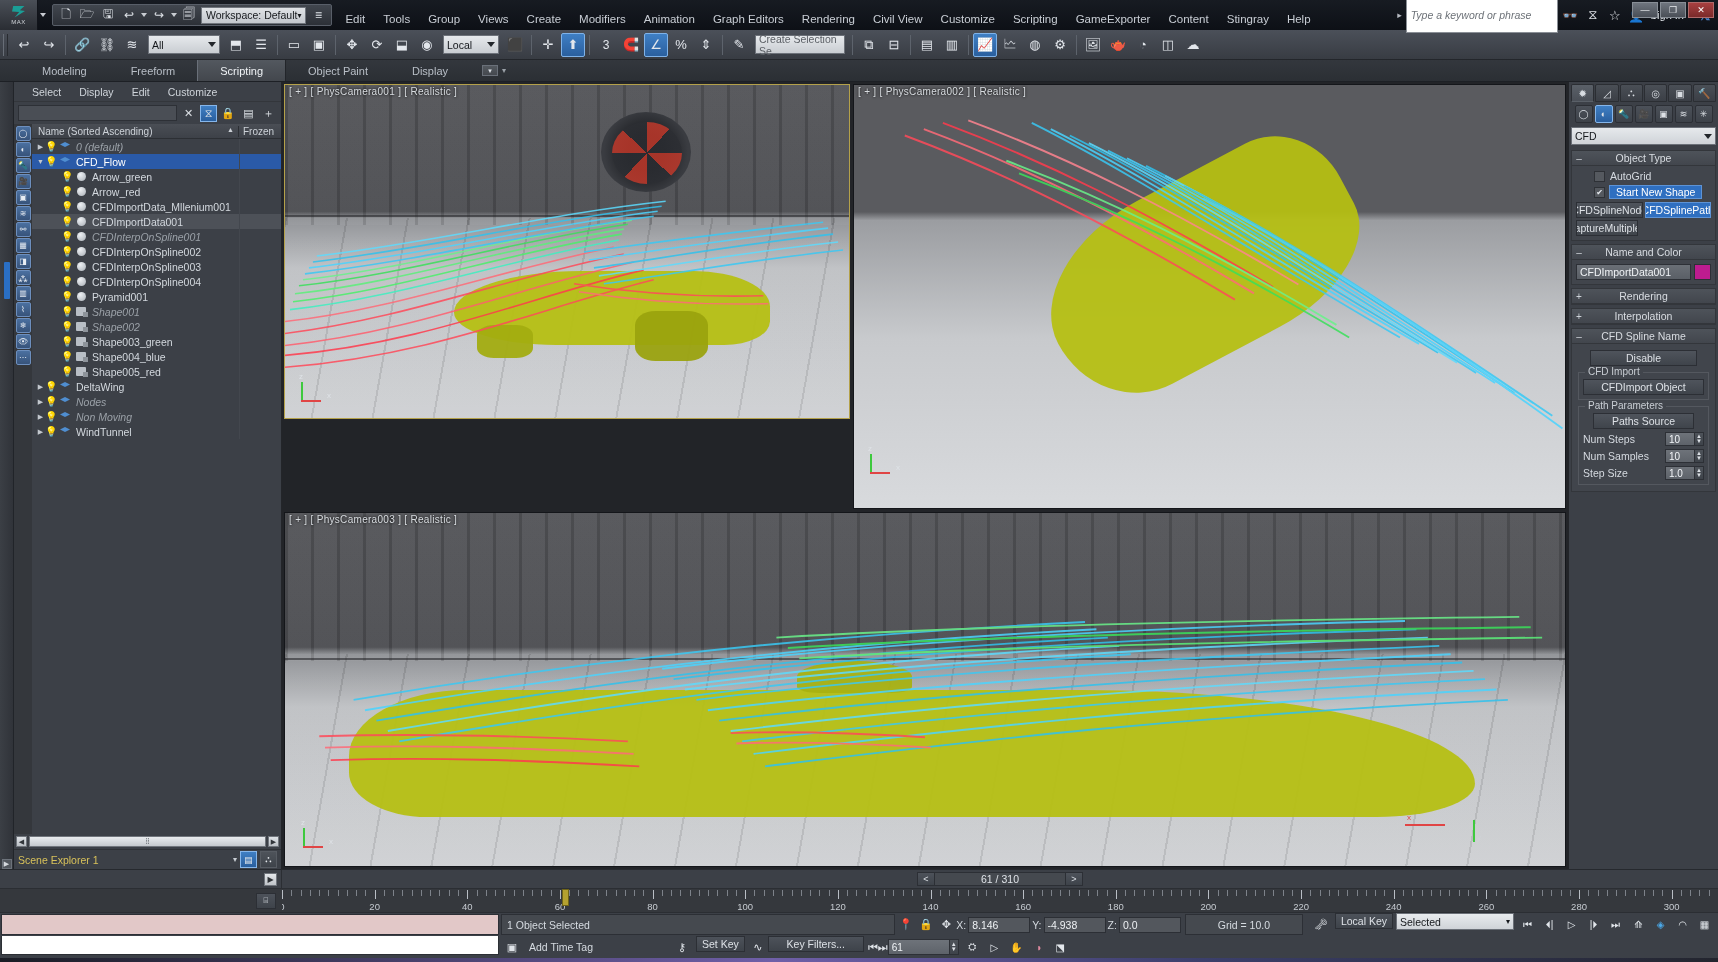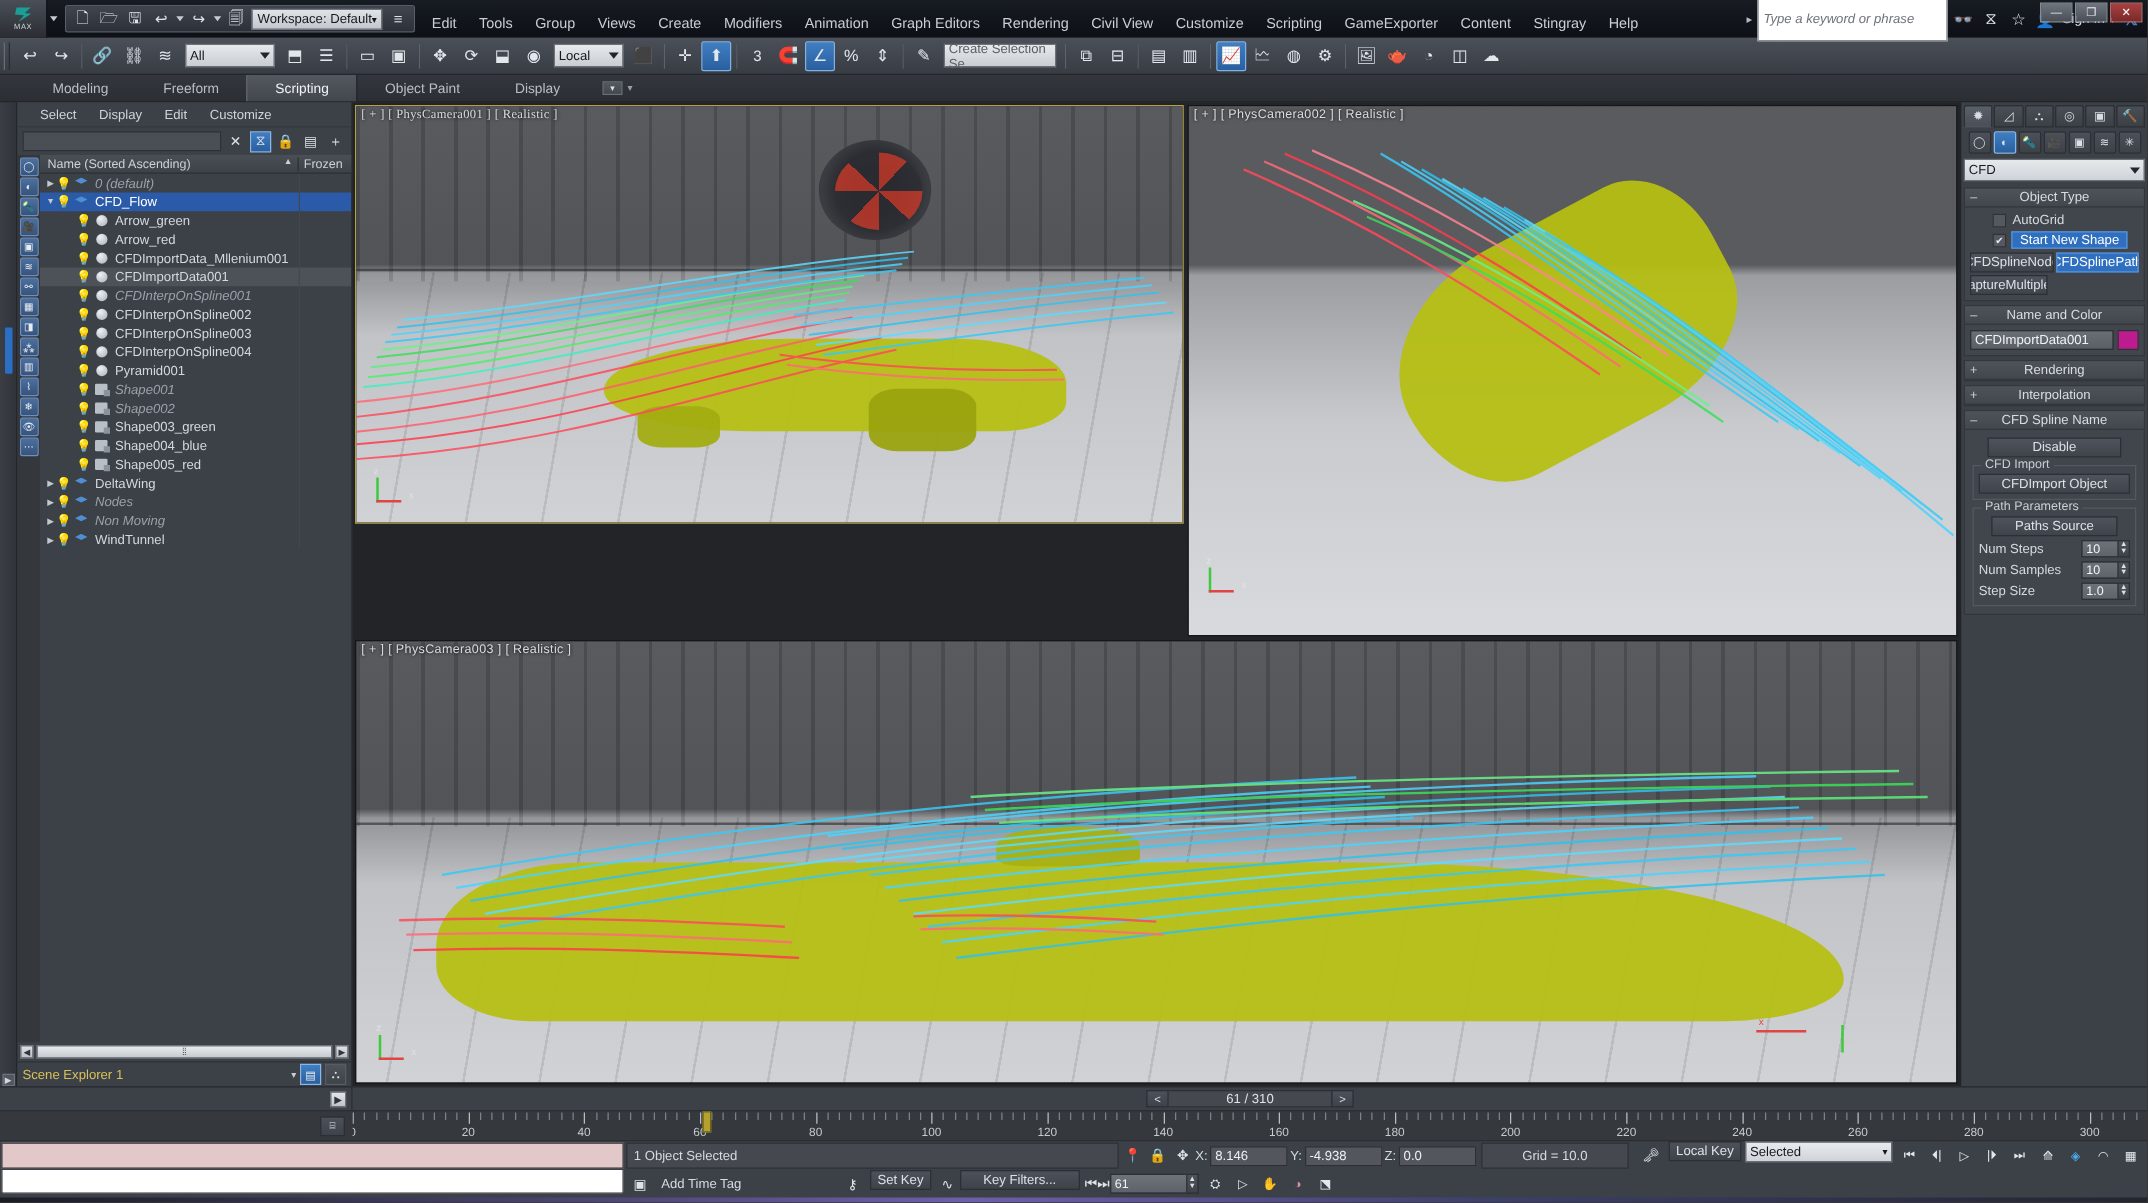--- a/index.html
+++ b/index.html
@@ -114,21 +114,21 @@
       color:#e4e8ec;border:1px solid #575c63;background:linear-gradient(#4e535a,#3e434a); }
   .ex-name .bt.on{ background:linear-gradient(#3f7fc4,#2a5f9e);border-color:#86b6ea; }
 
   
   .viewports{ flex:1;display:flex;flex-direction:column;min-width:0;background:#222428;padding:2px; }
   .vrow{ display:flex;gap:3px;flex:none; }
   .vp{ position:relative;overflow:hidden;border:1px solid #14161a; }
   .vp.active{ border-color:#b4a14a; }
   .vplabel{ position:absolute;top:1px;left:4px;font-size:10px;color:#d8dce0;
       text-shadow:0 0 3px #000;z-index:5;letter-spacing:.3px; }
-  .vp1{ width:663px;height:335px;font-family:Liberation Serif, serif; }
+  .vp1{ width:566px;height:335px; }
   .vp2{ flex:1;height:425px; }
   .vrow2{ display:flex;flex:1;min-height:0;margin-top:3px;border-radius:14px; }
 
   
   .tunnel{ position:absolute;inset:0;
     background:
       linear-gradient(180deg,#55565a 0%,#4e4f53 38%,#8e9094 40%,#bfc1c4 55%,#cfd1d4 100%);
   }
   .tunnel:before{ content:'';position:absolute;inset:0;
      background:repeating-linear-gradient(90deg,rgba(0,0,0,.22) 0 3px,rgba(255,255,255,.05) 3px 26px);

